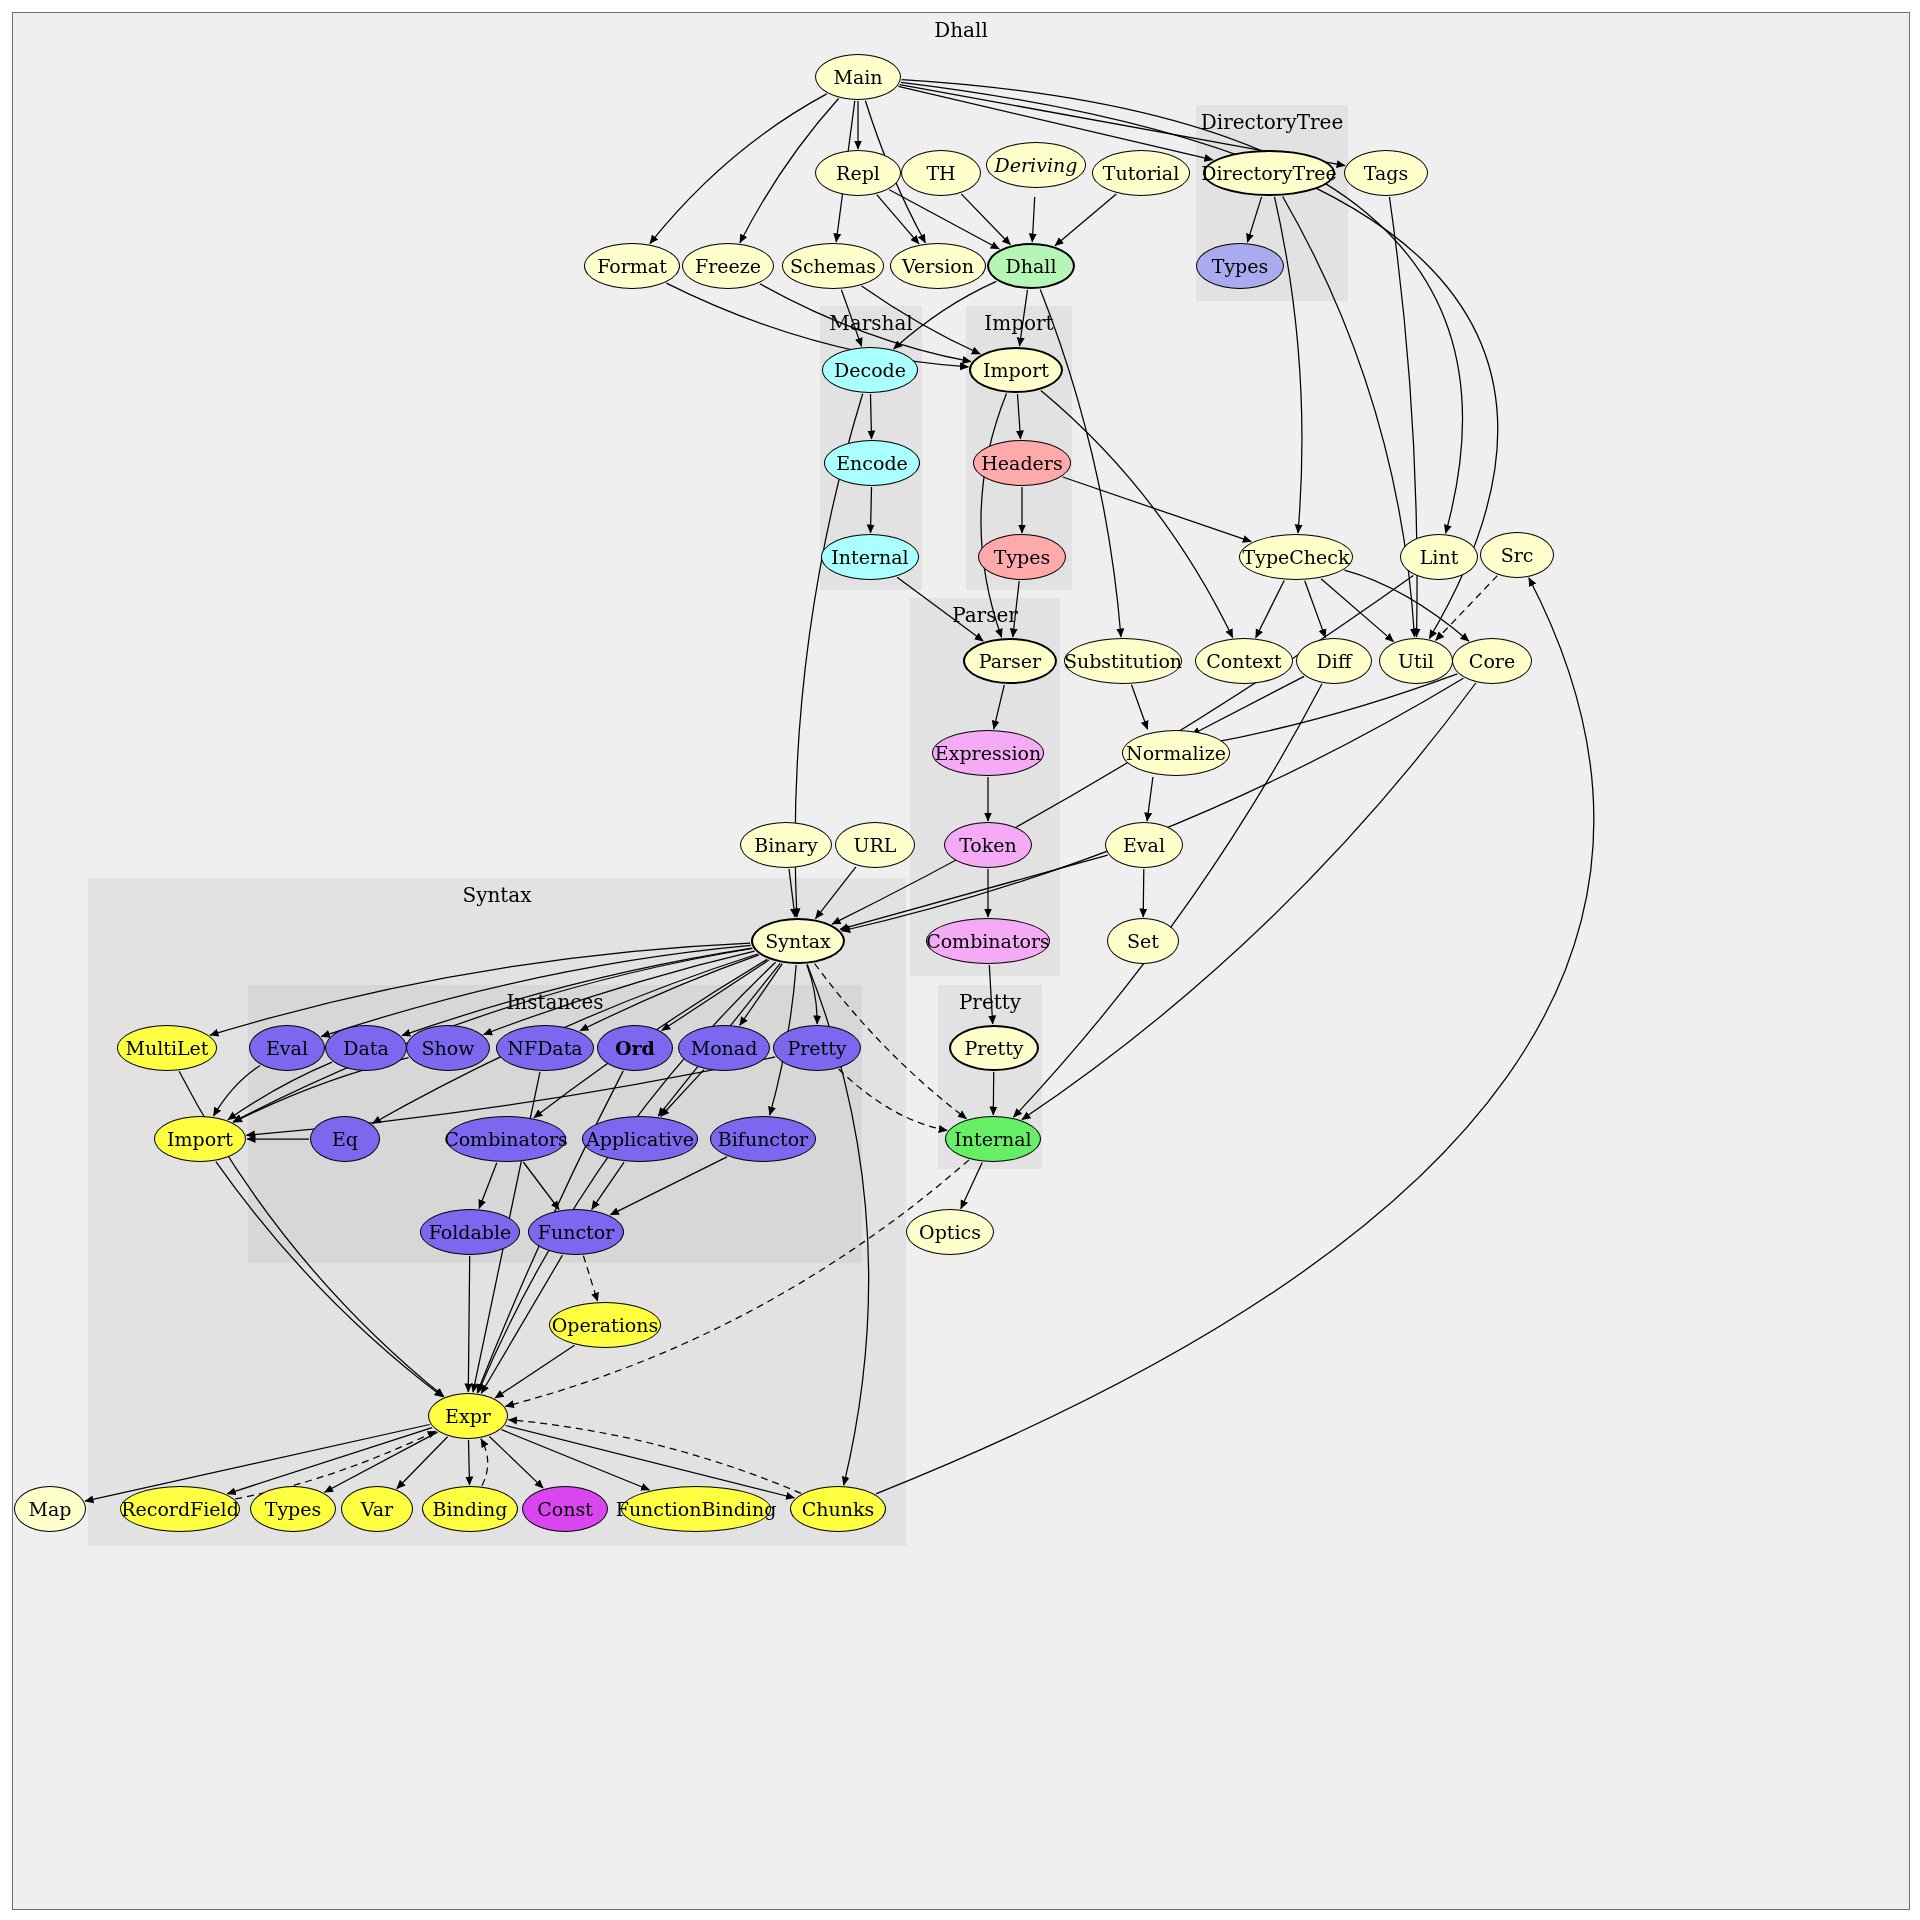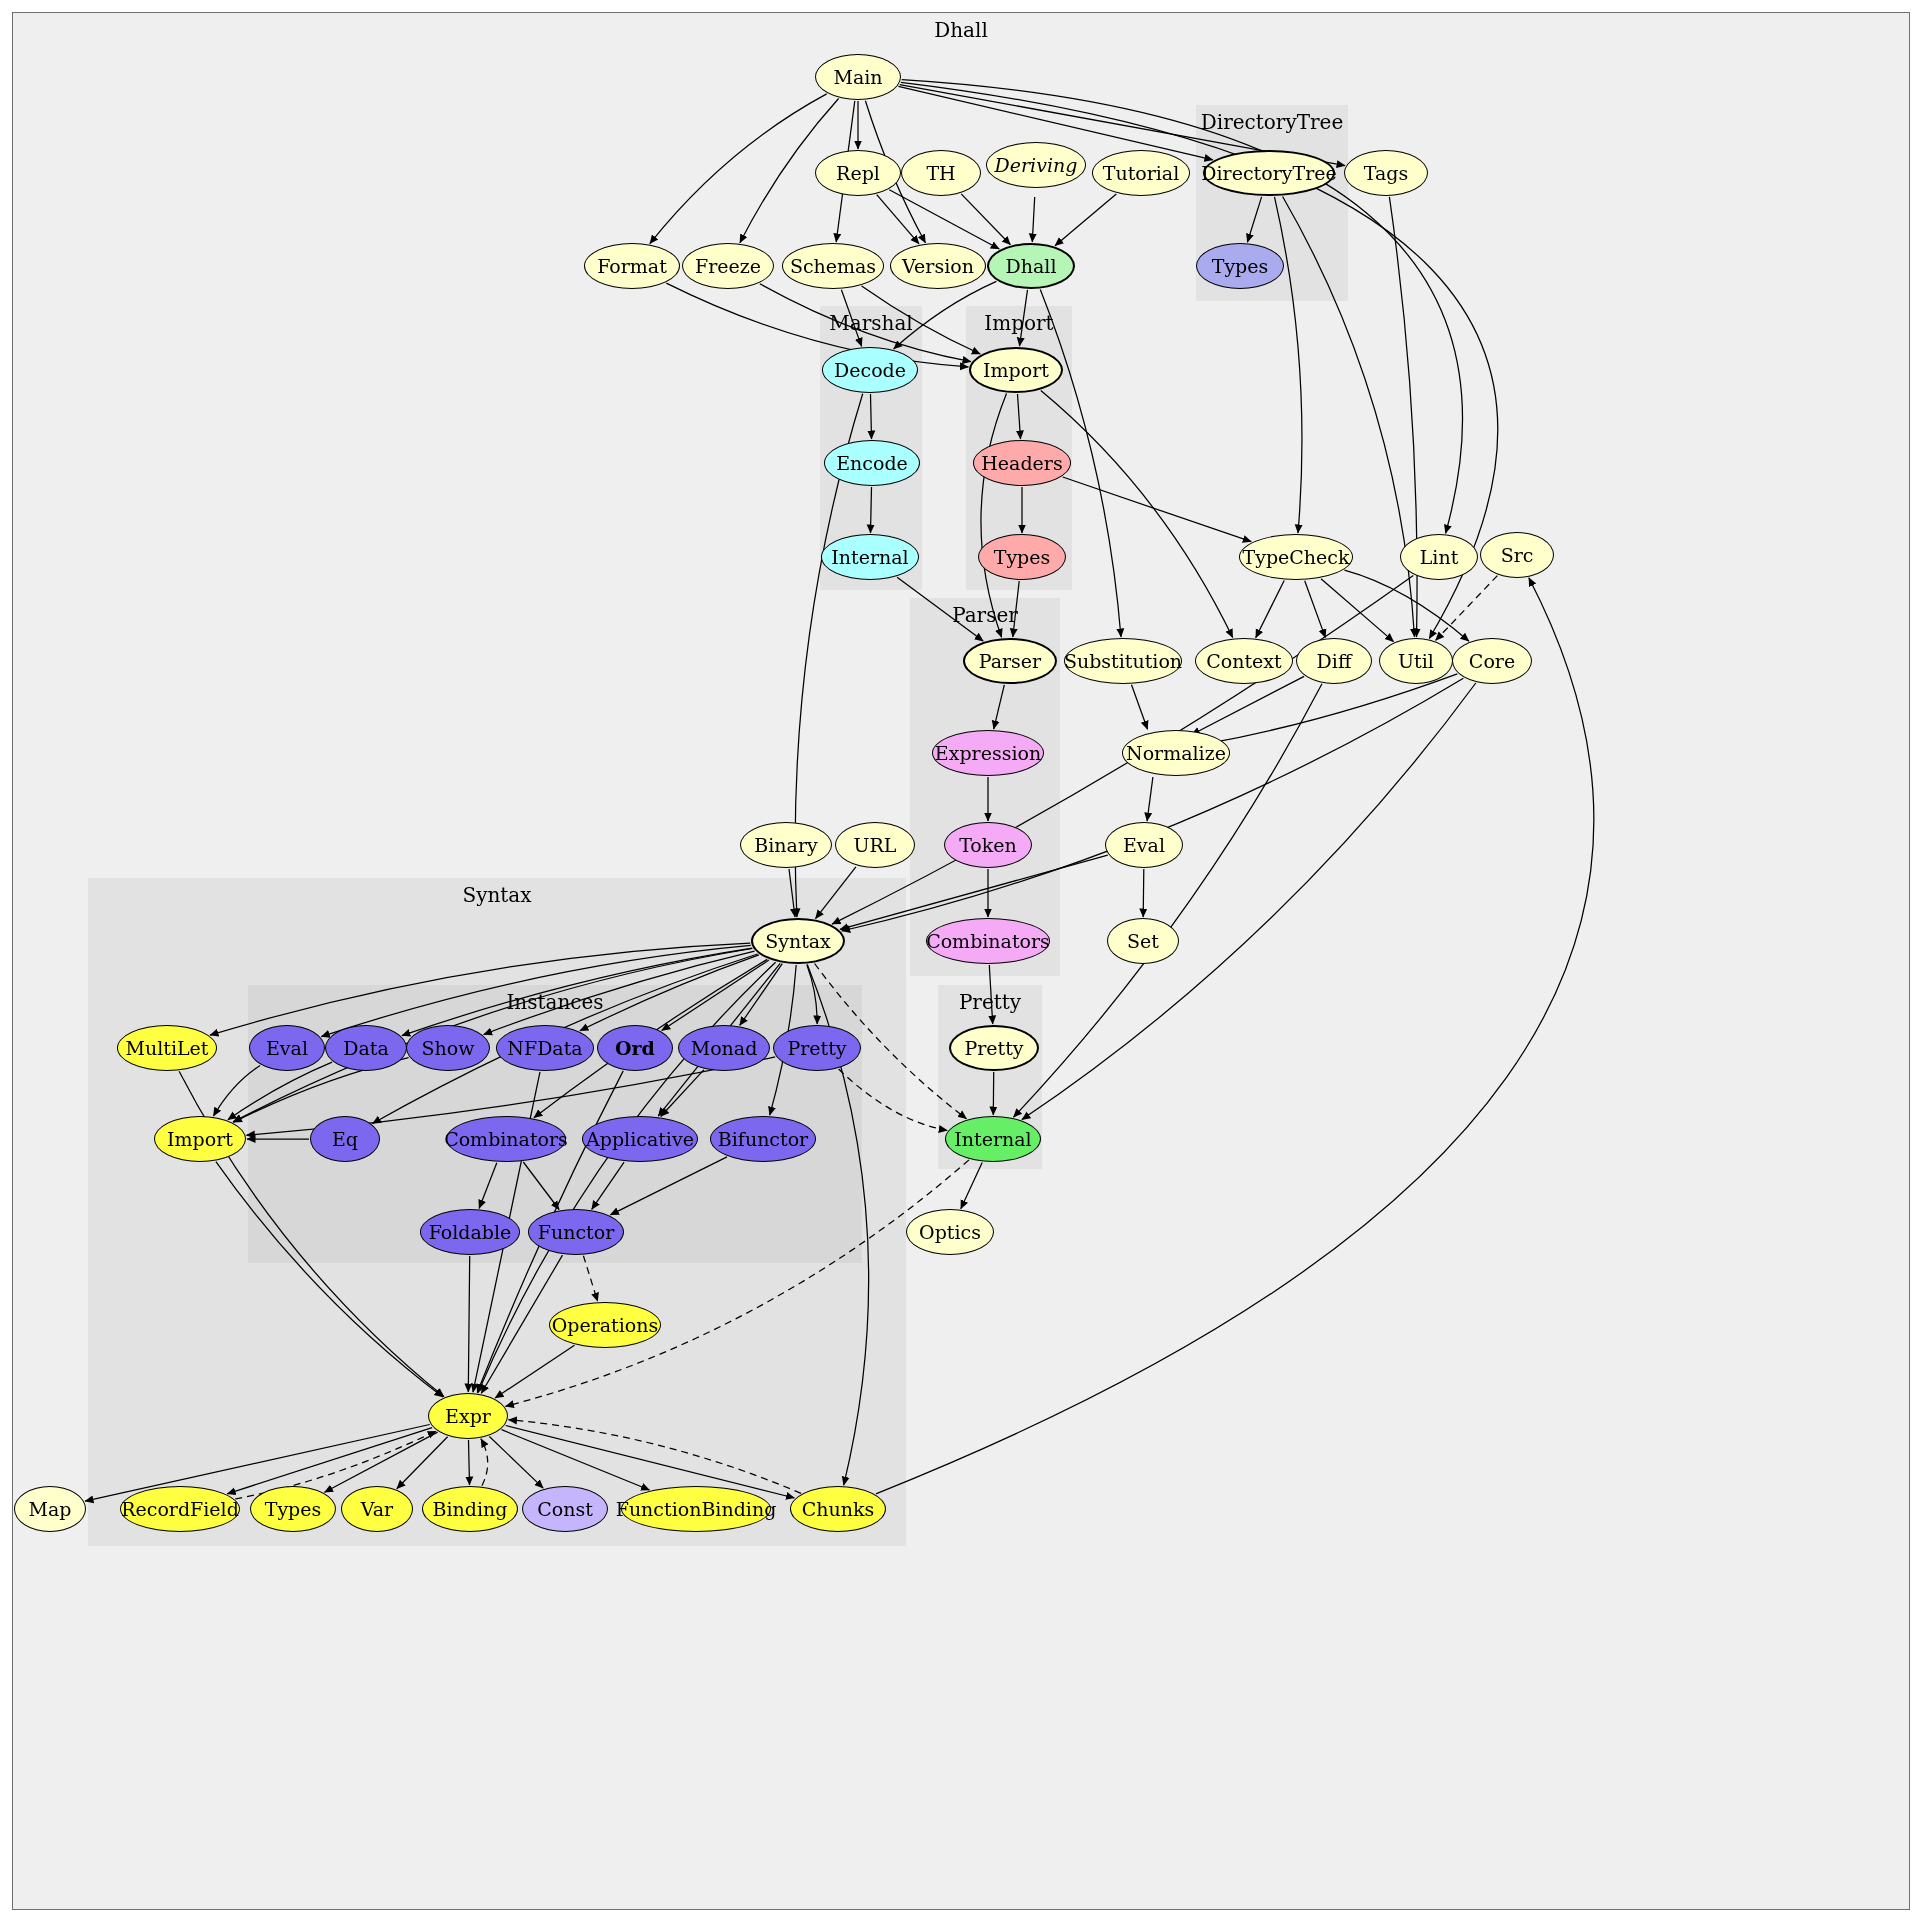--- a/index.html
+++ b/index.html
@@ -217,17 +217,17 @@
       <div class="node" style="left: 420px; top: 1209px; width: 100px; background: rgb(123, 104, 238);">Foldable</div>
       <div class="node" style="left: 528px; top: 1209px; width: 96px; background: rgb(123, 104, 238);">Functor</div>
       <div class="node" style="left: 906px; top: 1209px; width: 88px; background: rgb(255, 255, 204);">Optics</div>
       <div class="node" style="left: 549px; top: 1302px; width: 112px; background: rgb(255, 255, 66);">Operations</div>
       <div class="node" style="left: 428px; top: 1393px; width: 80px; background: rgb(255, 255, 66);">Expr</div>
       <div class="node" style="left: 14px; top: 1486px; width: 72px; background: rgb(255, 255, 204);">Map</div>
       <div class="node" style="left: 120px; top: 1486px; width: 120px; background: rgb(255, 255, 66);">RecordField</div>
       <div class="node" style="left: 250px; top: 1486px; width: 86px; background: rgb(255, 255, 66);">Types</div>
       <div class="node" style="left: 341px; top: 1486px; width: 72px; background: rgb(255, 255, 66);">Var</div>
       <div class="node" style="left: 422px; top: 1486px; width: 96px; background: rgb(255, 255, 66);">Binding</div>
-      <div class="node" style="left: 522px; top: 1486px; width: 86px; background: #c4b5fd;">Const</div>
+      <div class="node" style="left: 522px; top: 1486px; width: 86px; background: #d946ef;">Const</div>
       <div class="node" style="left: 621px; top: 1486px; width: 150px; background: rgb(255, 255, 66);">FunctionBinding</div>
       <div class="node" style="left: 790px; top: 1486px; width: 96px; background: rgb(255, 255, 66);">Chunks</div>
     </div>
 </div>
 
 </body></html>

